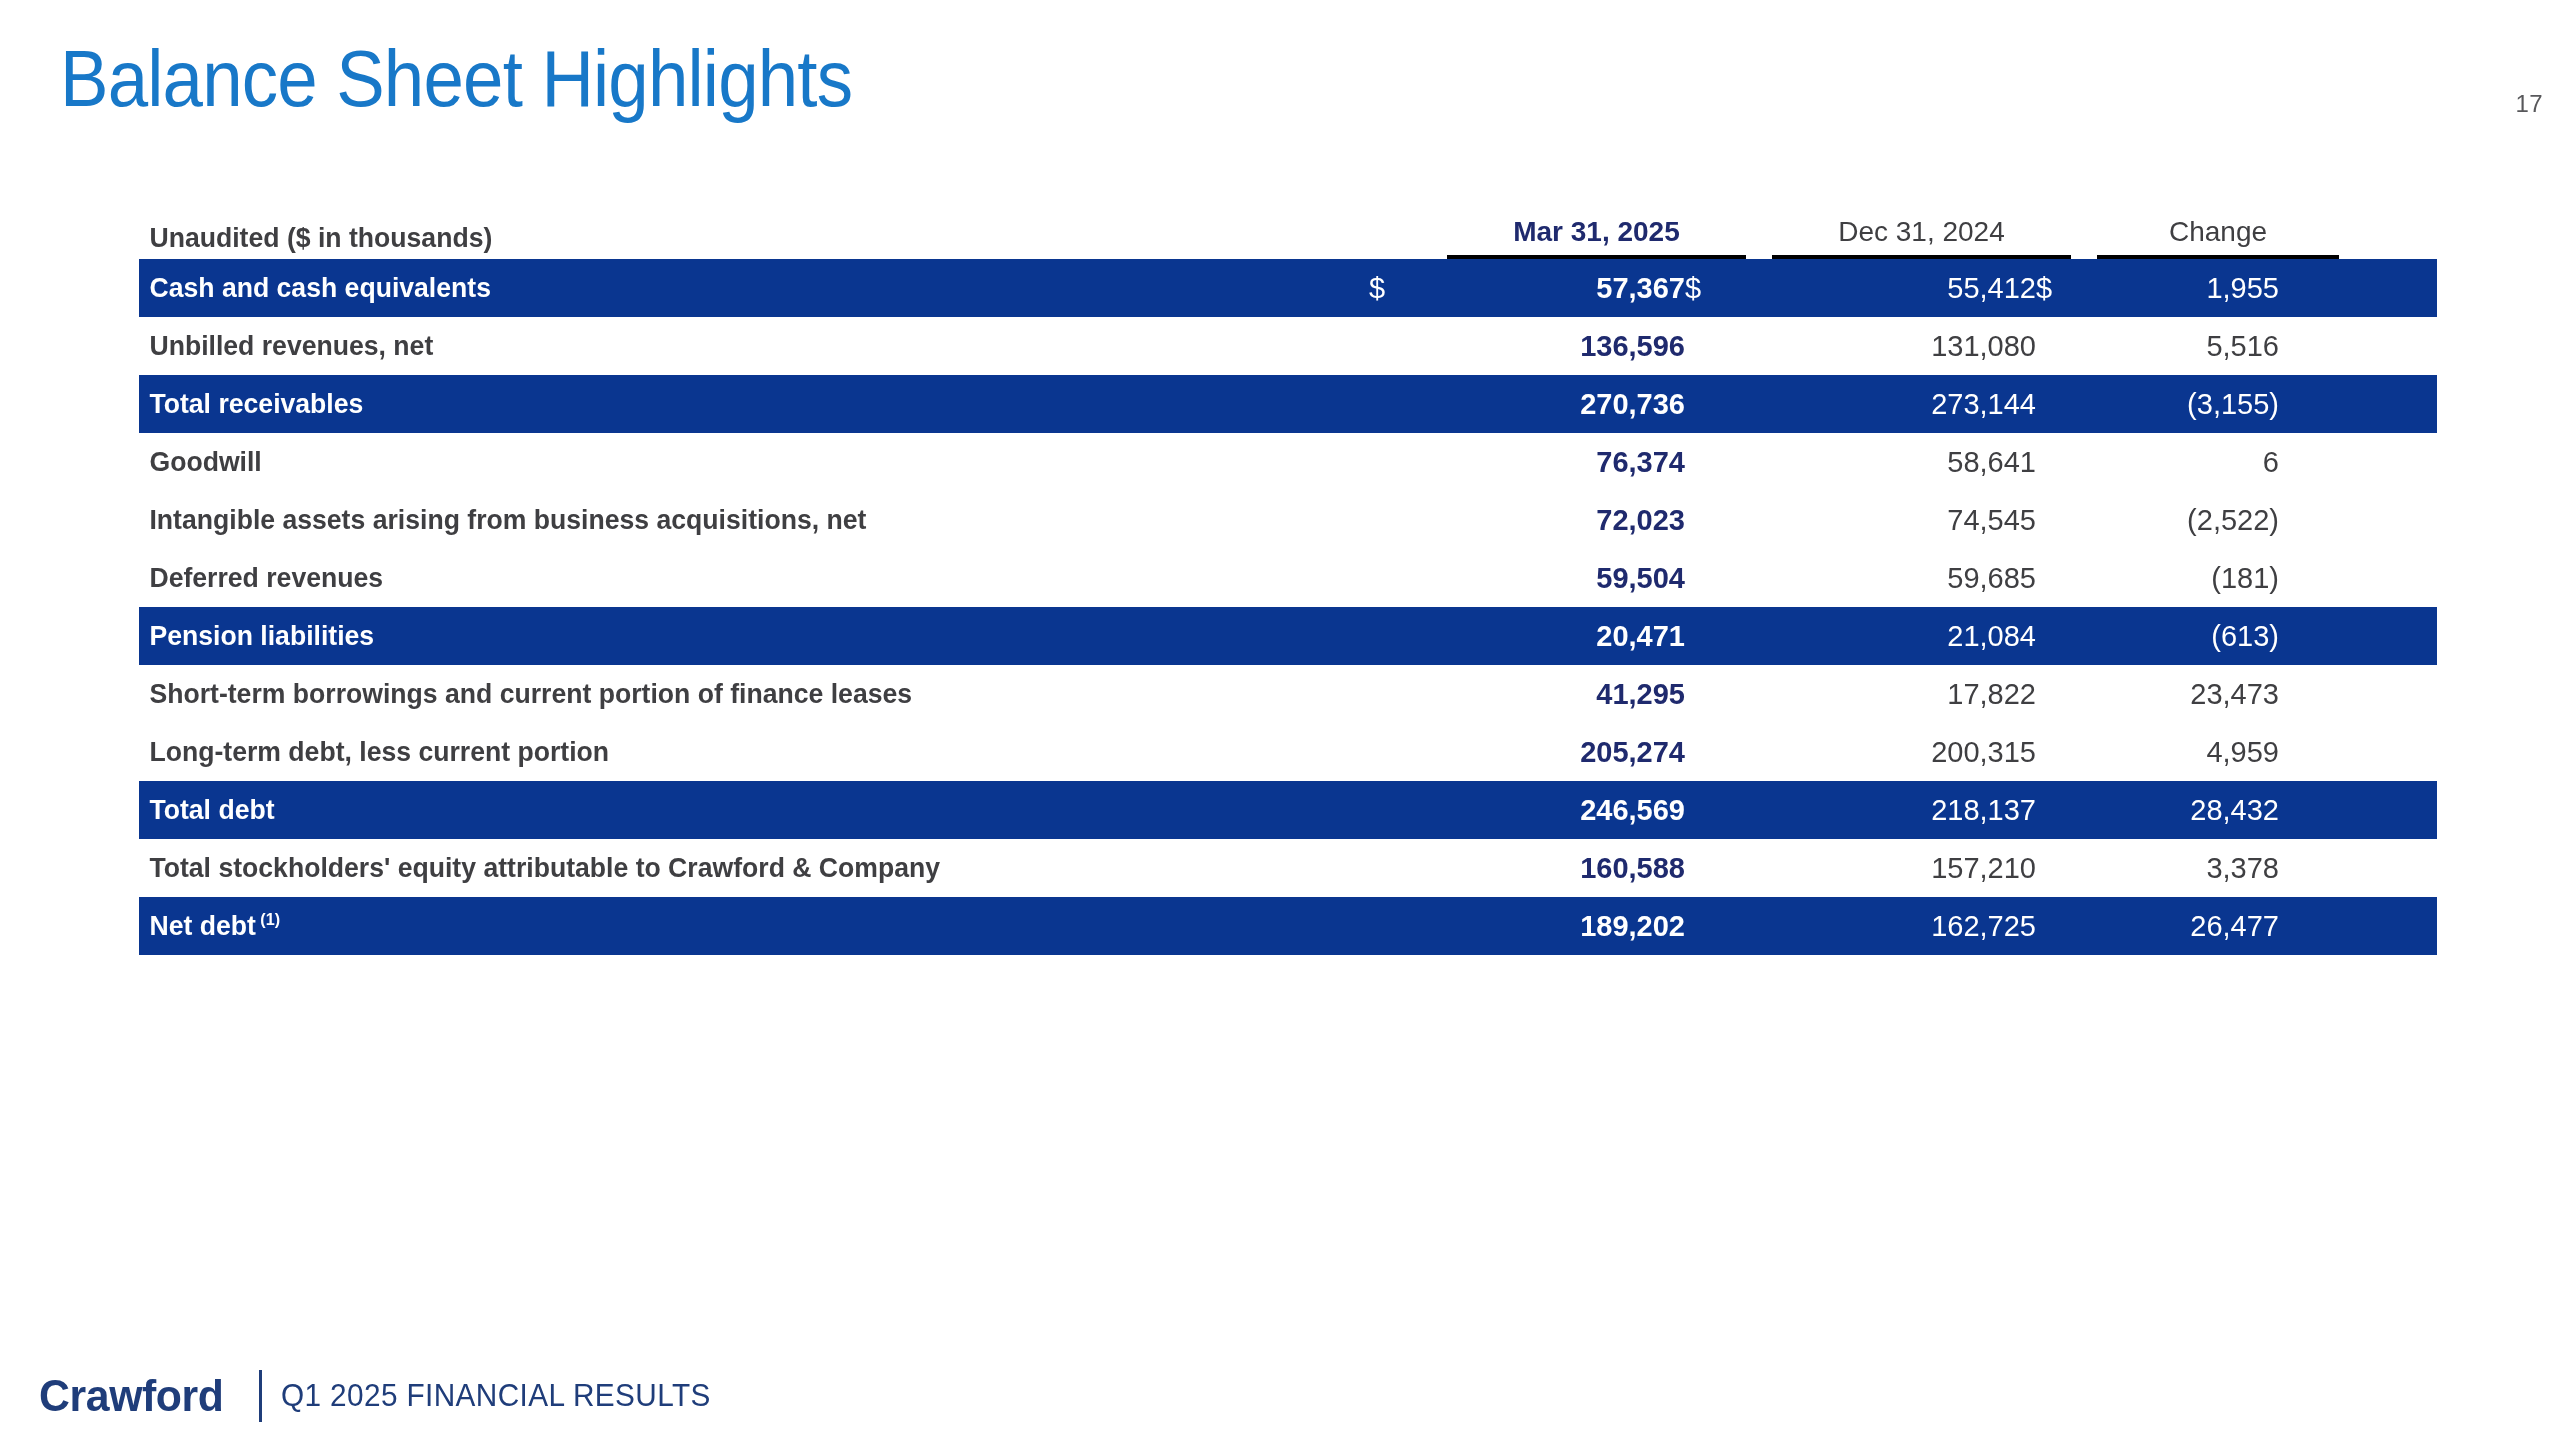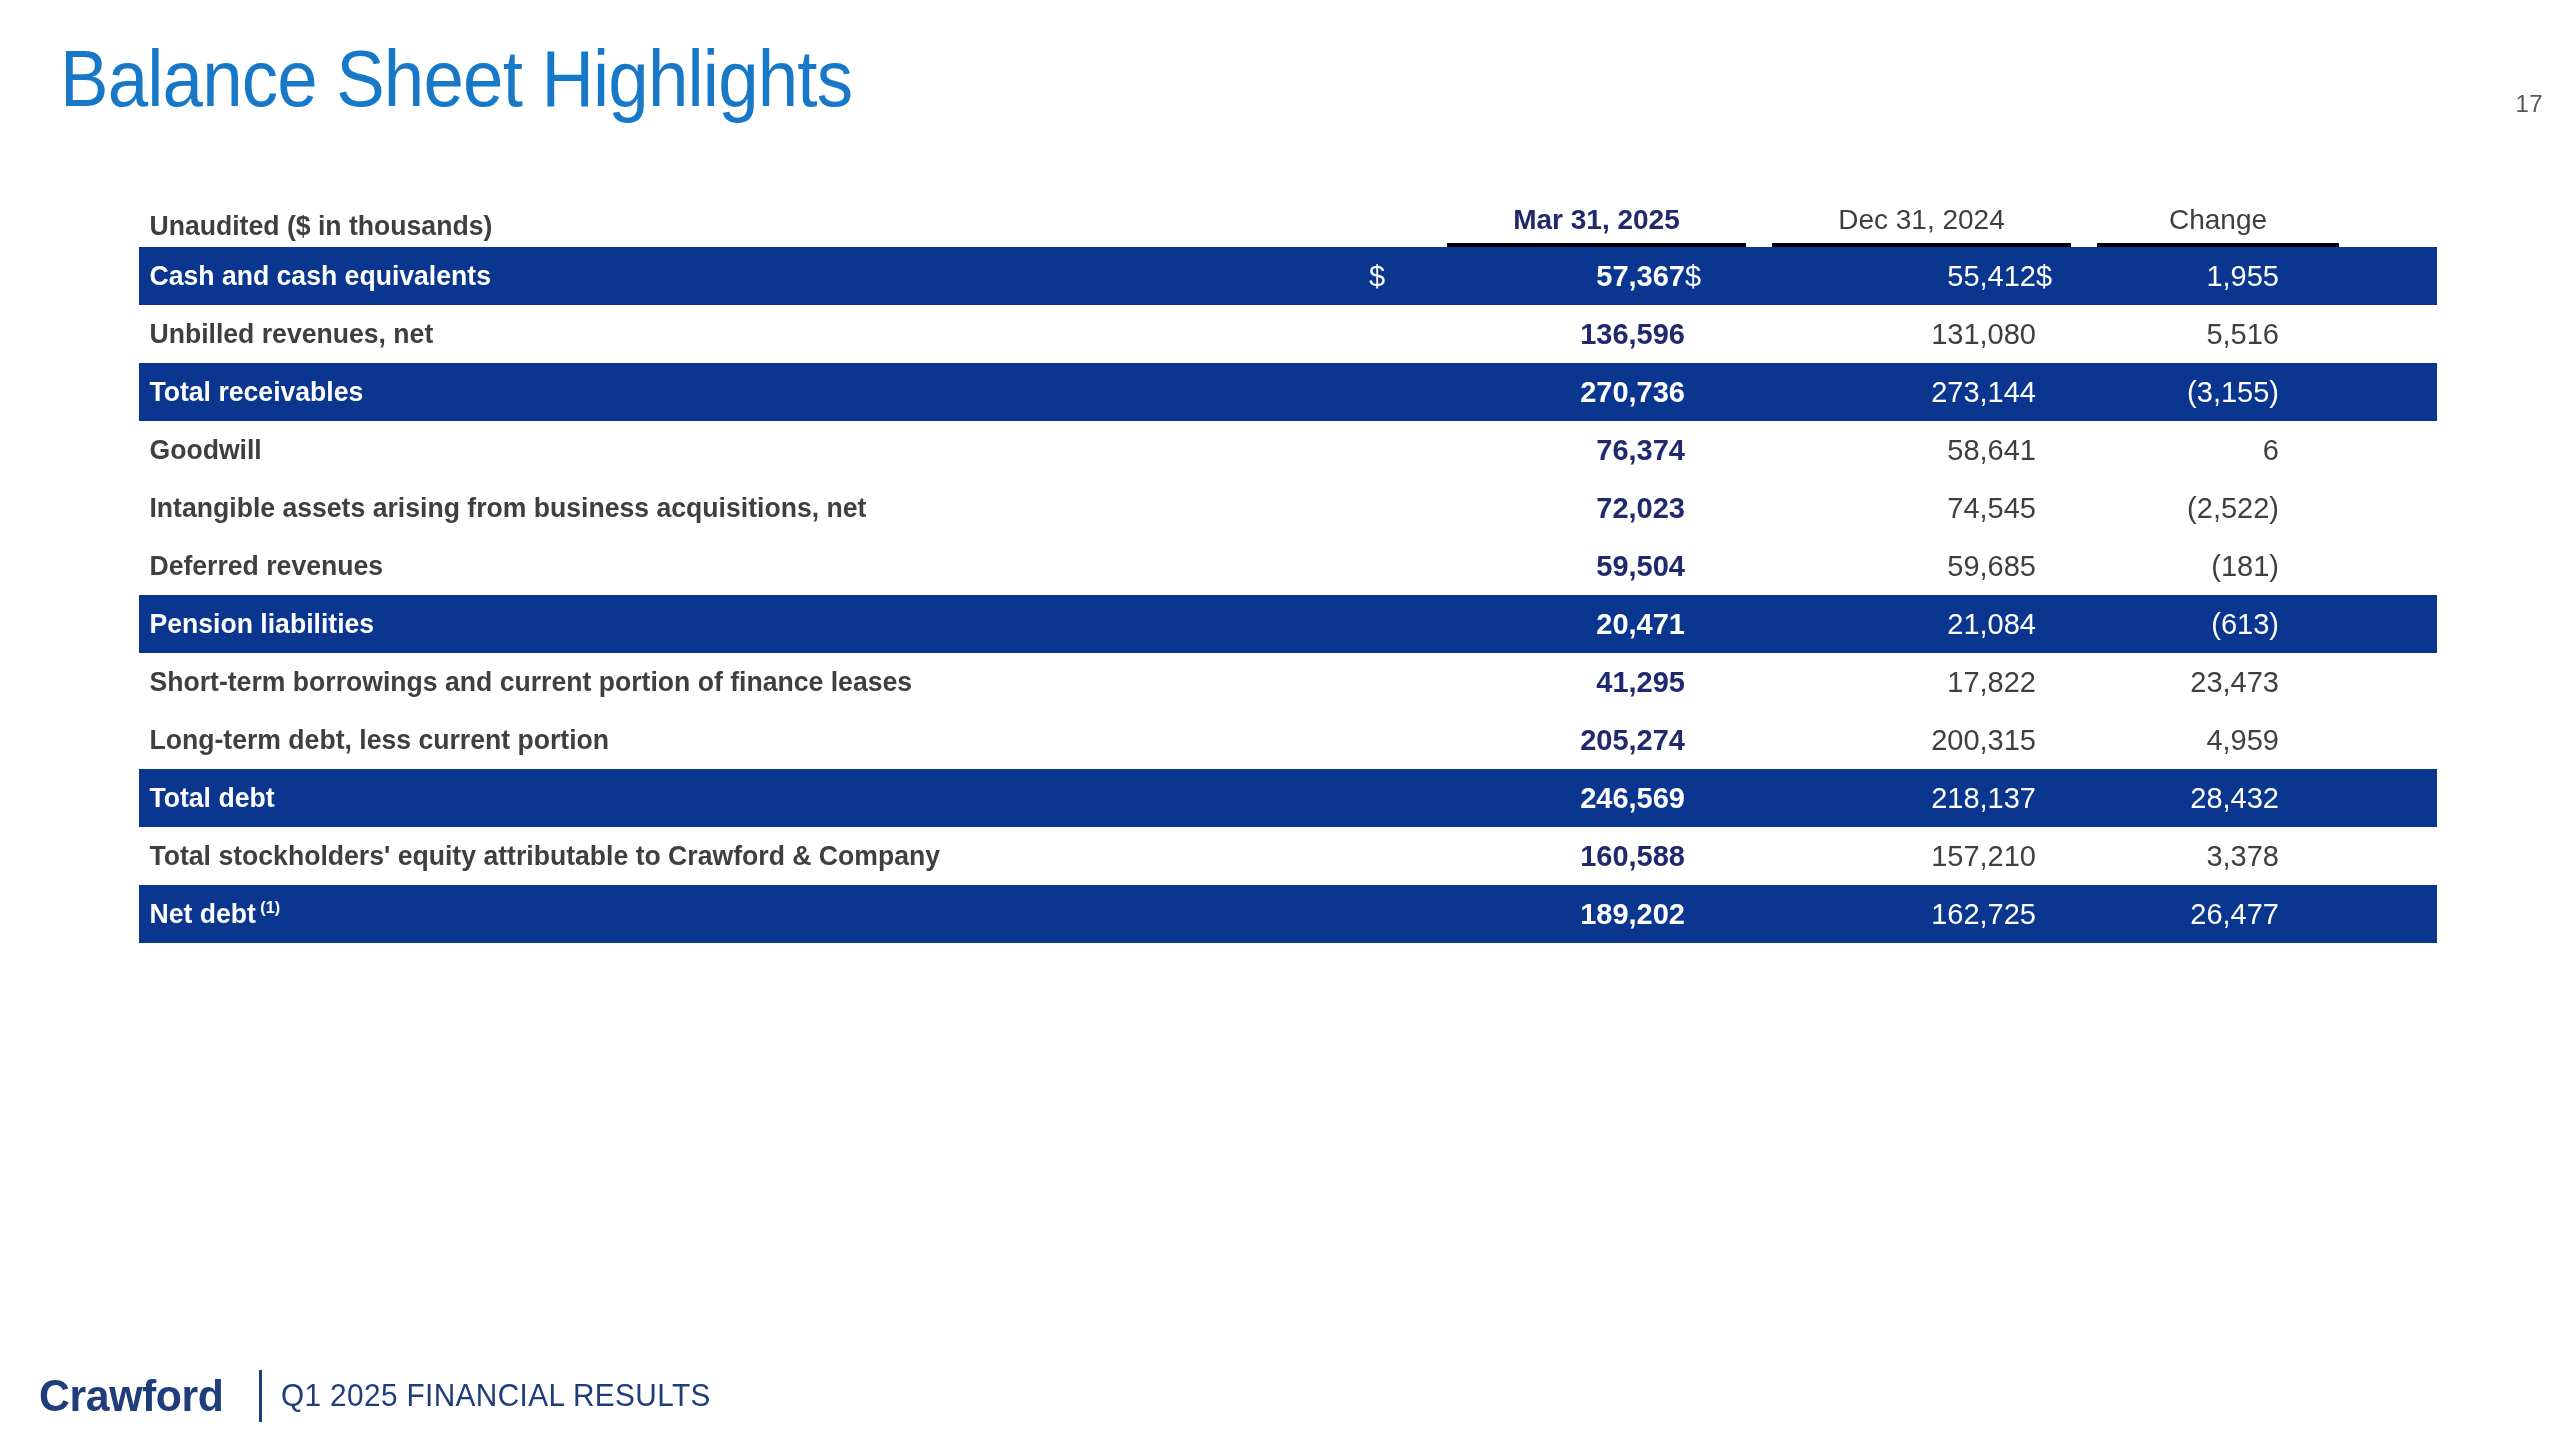--- a/index.html
+++ b/index.html
@@ -21,21 +21,21 @@
   .slide-title{
     position:absolute;left:60px;top:33px;
     font-size:79px;font-weight:400;
     color:#1878c8;letter-spacing:-0.9px;
     white-space:nowrap;
     transform:scaleX(.92);transform-origin:left center;
   }
 
   
   .table{
-    position:absolute;left:139px;top:168px;width:2298px;
+    position:absolute;left:139px;top:180px;width:2298px;
   }
 
   .hdr{
     display:flex;align-items:flex-end;
     height:79px;
     padding-right:0;
   }
   .hdr .subtitle{
     flex:0 0 1271px;
     font-size:28px;font-weight:bold;color:#3f3f42;

